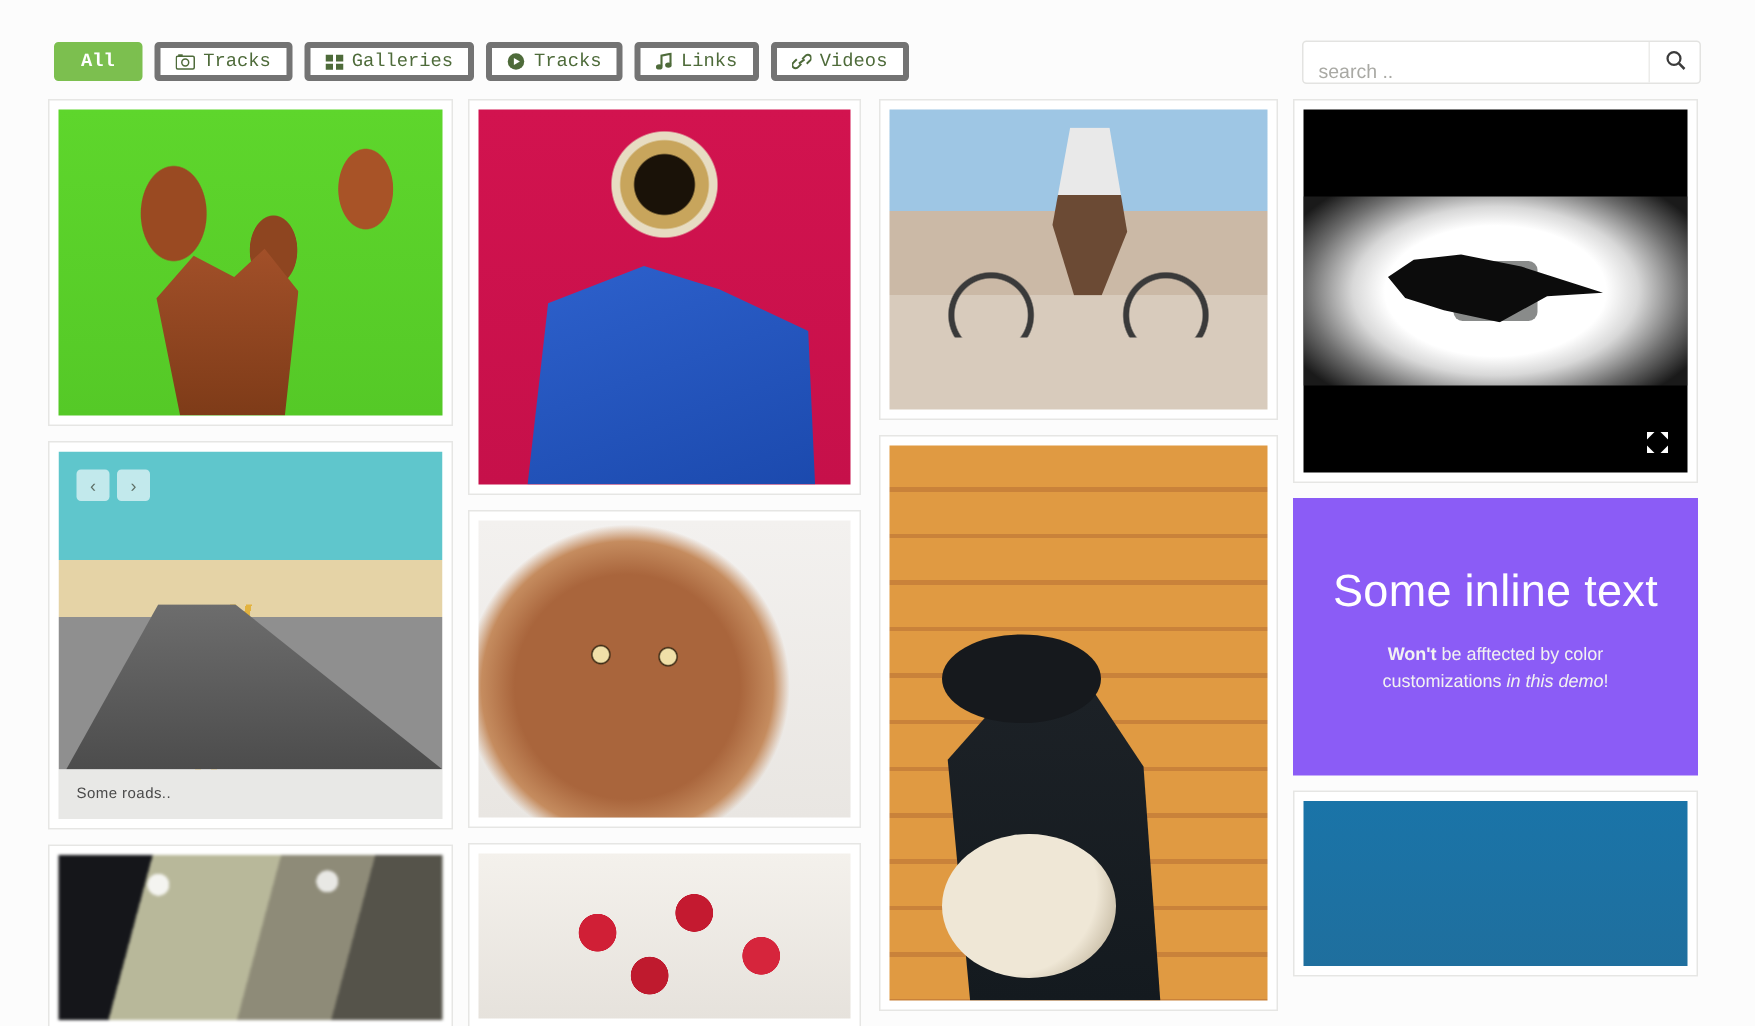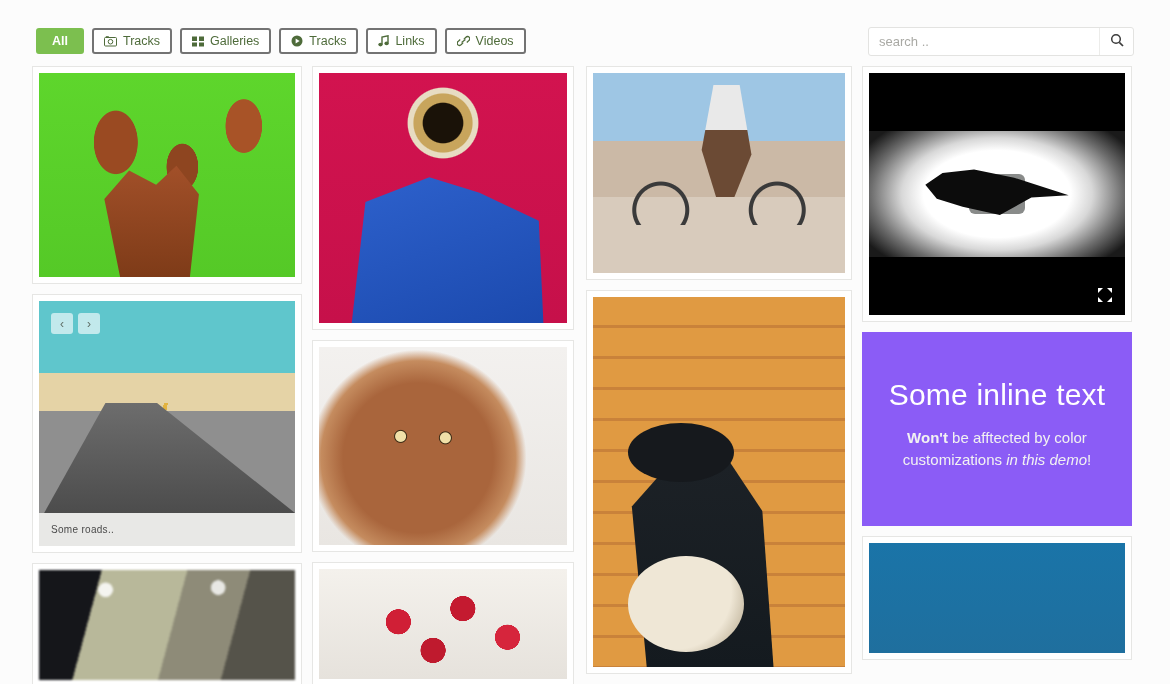--- a/index.html
+++ b/index.html
@@ -17,38 +17,38 @@
     width: 1170px; height: 68px;
     background: #fcfcfc;
   }
   #filter-group {
     position: absolute; left: 36px; top: 28px;
     display: flex; align-items: stretch; gap: 8px;
   }
   .filter-btn {
     display: flex; align-items: center; gap: 6px;
     height: 26px; padding: 0 10px;
-    border: 2px solid #737373; border-radius: 3px;
+    border: 4px solid #737373; border-radius: 3px;
     background: #ffffff; color: #4e6b3a;
     font-size: 12.5px; line-height: 1;
-    cursor: pointer; white-space: nowrap;
+    cursor: pointer; white-space: nowrap; font-family: Liberation Mono, monospace;
   }
   .filter-btn.active {
     background: #7cbf4f; border-color: #7cbf4f; color: #ffffff;
     padding: 0 14px; font-weight: 600;
   }
   .filter-btn .ico { display: flex; align-items: center; }
   .filter-btn .ico svg { display: block; }
 
   #search-wrap {
     position: absolute; right: 36px; top: 27px;
     width: 266px; height: 29px;
     border: 1px solid #e3e3e1; border-radius: 3px;
     background: #ffffff;
-    display: flex; align-items: center;
+    display: flex; align-items: flex-end;
   }
   #search-input {
     flex: 1; border: 0; outline: none; background: transparent;
     font-family: "Liberation Sans", sans-serif;
     font-size: 13px; color: #555; padding: 0 10px;
   }
   #search-input::placeholder { color: #a9a9a4; }
   #search-btn {
     width: 34px; height: 100%;
     border: 0; border-left: 1px solid #ececea;
@@ -127,21 +127,21 @@
   .text-panel {
     background: #8b5cf6; color: #ffffff;
     padding: 46px 20px 42px;
     text-align: center;
   }
   .text-panel h2 {
     margin: 0 0 14px; font-weight: 400; font-size: 30px;
     line-height: 1.15; letter-spacing: .2px;
   }
   .text-panel p {
-    margin: 12px; font-size: 15px; line-height: 1.5;
+    margin: 12px; font-size: 12px; line-height: 1.5;
     color: #f2f2f2;
   }
   .text-panel b { font-weight: 700; }
   .text-panel i { font-style: italic; }
 
   
   .img { width: 100%; display: block; }
 
   .img-rust { height: 204px;
     background:

